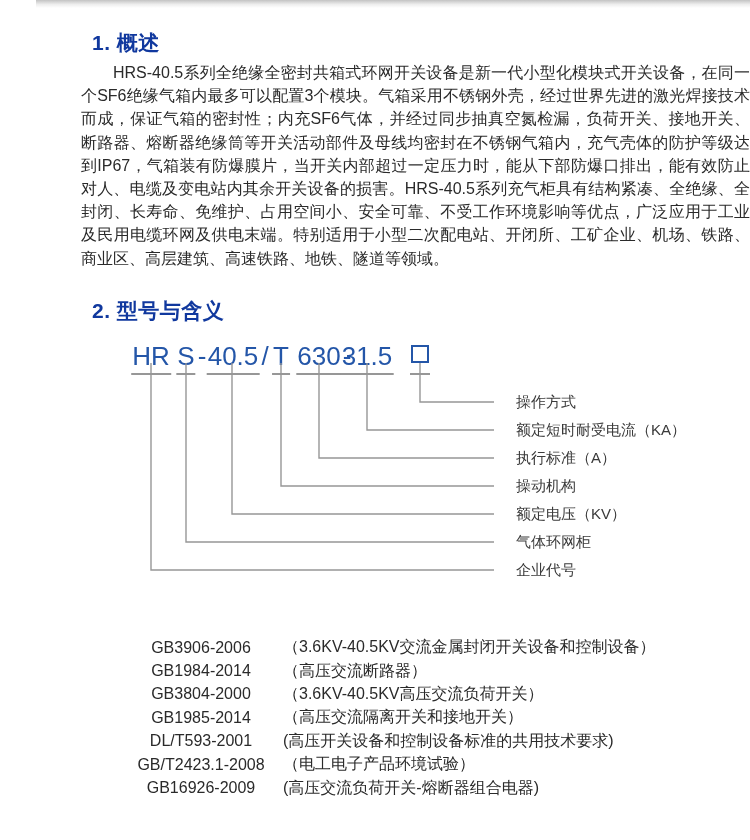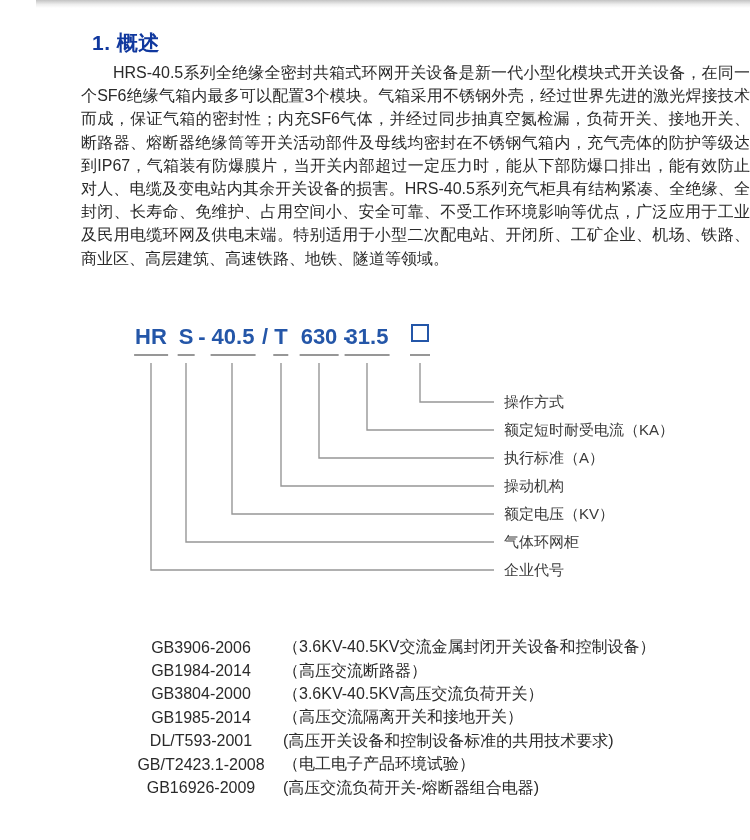--- a/index.html
+++ b/index.html
@@ -19,55 +19,56 @@
     font-size: 21px; font-weight: bold; letter-spacing: 0.5px;
     color: var(--heading-blue, #10389e); white-space: nowrap;
   }
   .body-par {
     position: absolute; left: 45px; top: 61px; width: 669px; margin: 0;
     font-size: 16px; line-height: 23.2px; text-align: justify;
     text-indent: 2em; color: var(--body-text, #2a2a2a);
   }
   
   .seg {
-    position: absolute; top: 324px; transform: translateX(-50%);
-    font-size: 22px; font-weight: bold; line-height: 26px;
+    position: absolute; top: 343px; transform: translateX(-50%);
+    font-size: 26px; font-weight: normal; line-height: 26px;
     color: var(--model-blue, #2456a8); white-space: nowrap;
   }
   .seg.u { border-bottom: 2px solid var(--line-gray, #979797); padding: 0 1px 4px; }
   .mbox {
     display: inline-block; width: 14px; height: 14px;
     border: 2px solid var(--model-blue, #2456a8); margin-bottom: 2px;
   }
   .connectors { position: absolute; left: 0; top: 0; pointer-events: none; }
   .connectors path {
     fill: none; stroke: var(--line-gray, #979797); stroke-width: 1.4;
   }
   .dlabel {
-    position: absolute; left: 468px; transform: translateY(-50%);
+    position: absolute; left: 480px; transform: translateY(-50%);
     font-size: 15px; line-height: 18px; color: #3a3a3a; white-space: nowrap;
   }
   
   .standards { position: absolute; left: 83px; top: 636px; width: 640px; }
   .std-row { display: flex; align-items: center; height: 23.4px; text-align: center; }
   .std-code {
     flex: 0 0 164px; font-size: 16px; color: var(--body-text, #2a2a2a);
     white-space: nowrap;
   }
   .std-desc { font-size: 16px; color: var(--body-text, #2a2a2a); white-space: nowrap; }
 </style>
 </head>
 <body>
 
 <div class="page">
   <div class="top-shade"></div>
 
   <h2 class="sec-heading" style="left:56px; top:29px;">1. 概述</h2>
   <p class="body-par">HRS-40.5系列全绝缘全密封共箱式环网开关设备是新一代小型化模块式开关设备，在同一个SF6绝缘气箱内最多可以配置3个模块。气箱采用不锈钢外壳，经过世界先进的激光焊接技术而成，保证气箱的密封性；内充SF6气体，并经过同步抽真空氮检漏，负荷开关、接地开关、断路器、熔断器绝缘筒等开关活动部件及母线均密封在不锈钢气箱内，充气壳体的防护等级达到IP67，气箱装有防爆膜片，当开关内部超过一定压力时，能从下部防爆口排出，能有效防止对人、电缆及变电站内其余开关设备的损害。HRS-40.5系列充气柜具有结构紧凑、全绝缘、全封闭、长寿命、免维护、占用空间小、安全可靠、不受工作环境影响等优点，广泛应用于工业及民用电缆环网及供电末端。特别适用于小型二次配电站、开闭所、工矿企业、机场、铁路、商业区、高层建筑、高速铁路、地铁、隧道等领域。</p>
 
+  <h2 class="sec-heading" style="left:56px; top:297px;">2. 型号与含义</h2>
 
   <span class="seg u" style="left:115px">HR</span>
   <span class="seg u" style="left:150px">S</span>
   <span class="seg" style="left:166px">-</span>
   <span class="seg u" style="left:197px">40.5</span>
   <span class="seg" style="left:229px">/</span>
   <span class="seg u" style="left:245px">T</span>
   <span class="seg u" style="left:283px">630</span>
   <span class="seg" style="left:311px">-</span>
   <span class="seg u" style="left:331px">31.5</span>

